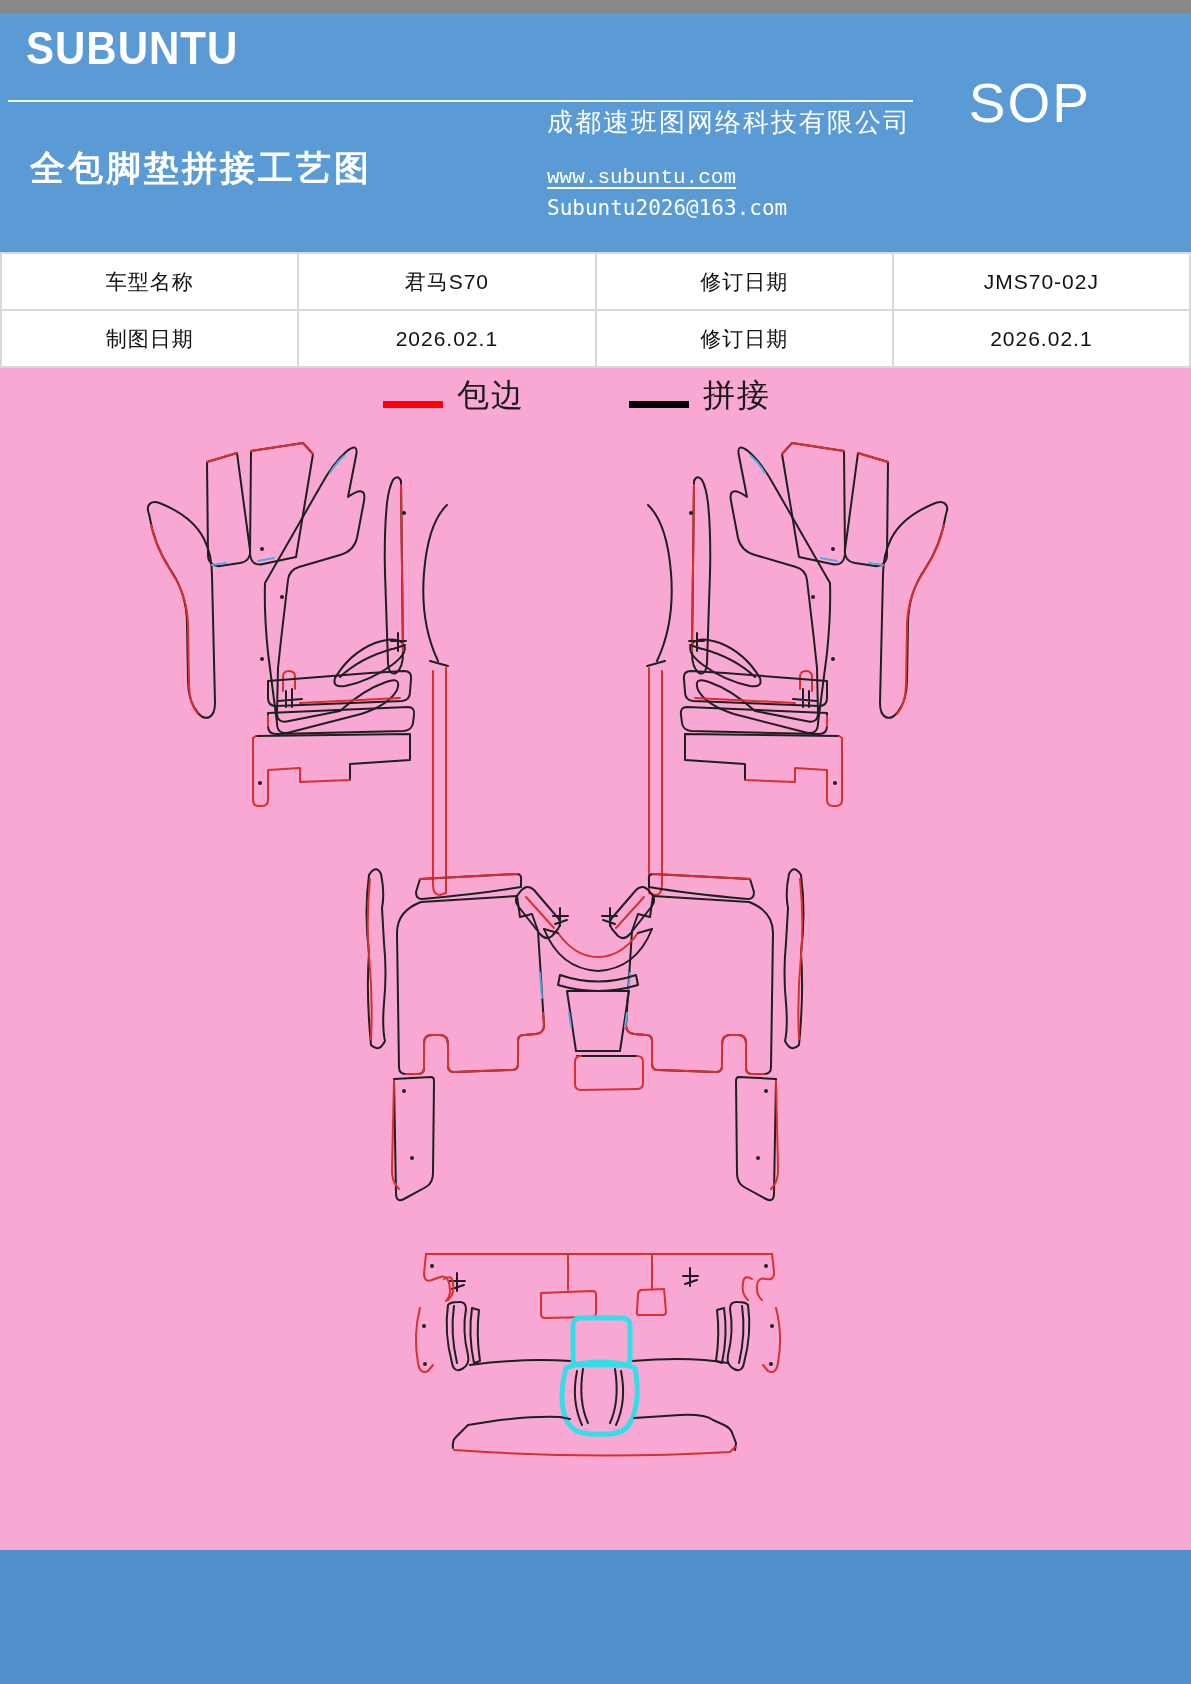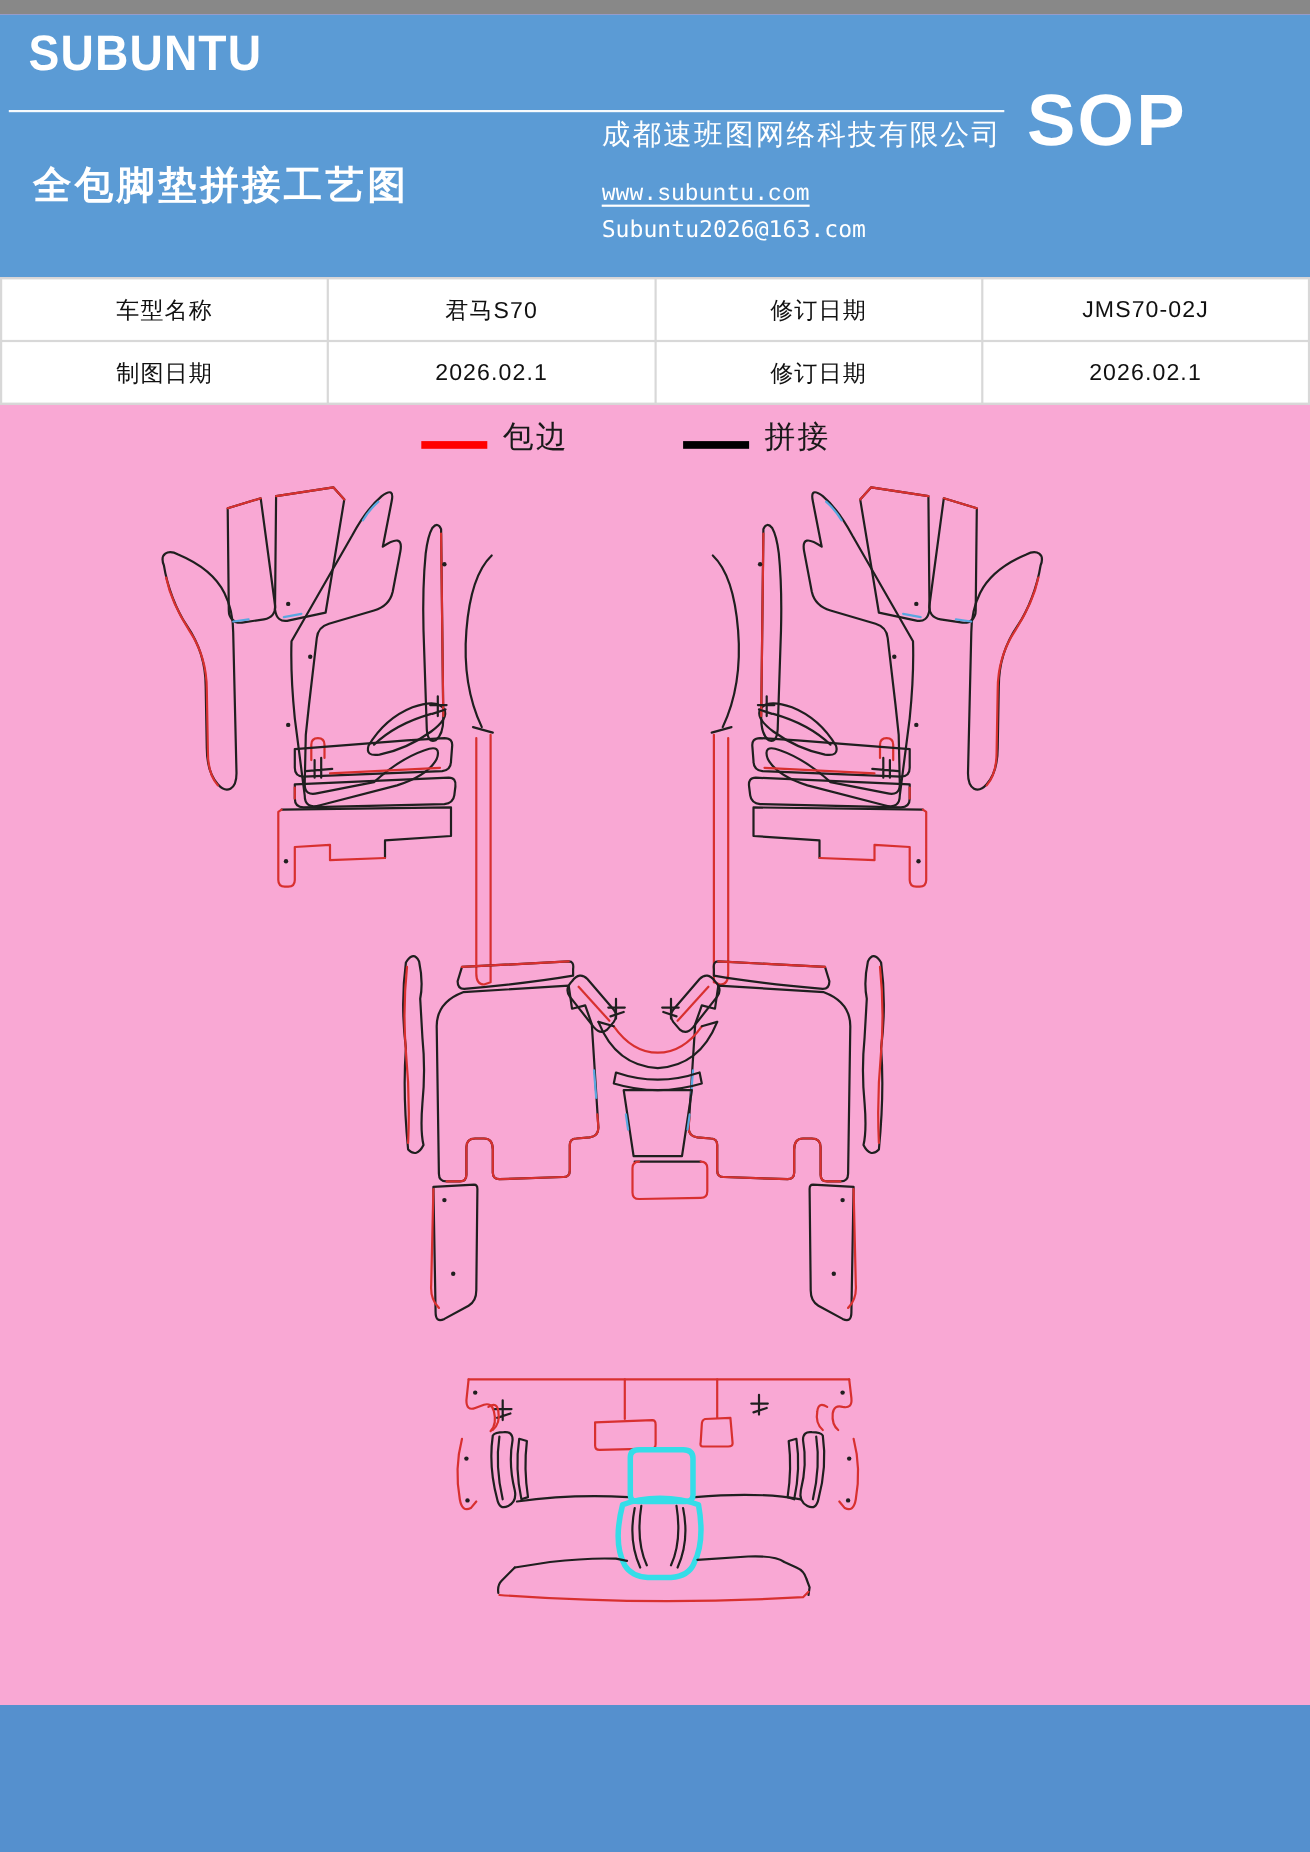--- a/index.html
+++ b/index.html
@@ -10,34 +10,34 @@
   .logo{position:absolute;left:26px;top:10px;color:#fff;font-size:42px;font-weight:800;
         letter-spacing:1px;transform:scaleY(1.08);transform-origin:top left;}
   .hline{position:absolute;left:8px;top:87px;width:905px;height:2px;background:rgba(255,255,255,.95);}
   .doc-title{position:absolute;left:30px;top:132px;color:#fff;font-size:35px;font-weight:600;
         letter-spacing:3px;}
   .head-right{position:absolute;right:280px;top:92px;text-align:left;color:#fff;}
   .head-company{font-size:26px;letter-spacing:2px;font-family:"DejaVu Serif","Liberation Serif",serif;}
   .head-web{margin-top:26px;font-size:21px;font-family:Liberation Mono, monospace;
         text-decoration:underline;text-underline-offset:4px;}
   .head-mail{margin-top:7px;font-size:21px;font-family:"DejaVu Sans Mono","Liberation Mono",monospace;}
-  .sop{position:absolute;right:112px;top:58px;color:#fff;font-size:66px;font-weight:700;letter-spacing:2px;}
+  .sop{position:absolute;right:100px;top:58px;color:#fff;font-size:55px;font-weight:400;letter-spacing:2px;}
   
   .info-table{position:absolute;left:0;top:239px;width:1187px;
       display:grid;grid-template-columns:1fr 1fr 1fr 1fr;grid-auto-rows:55px;
       background:#d8d8d8;gap:2px;border:2px solid #d8d8d8;}
   .cell{background:#fff;display:flex;align-items:center;justify-content:center;
       font-size:21px;color:#111;letter-spacing:1px;}
   .cell.lab{font-family:"Liberation Sans",sans-serif;}
   
   .legend{position:absolute;left:383px;top:364px;display:flex;align-items:flex-end;height:36px;color:#1a1a1a;}
   .sw{width:60px;height:7px;margin-bottom:5px;}
   .sw.red{background:#f00;}
   .sw.blk{background:#000;margin-left:104px;}
-  .legend .lg-label{font-size:28px;margin-left:14px;letter-spacing:2px;line-height:1.1;}
+  .legend .lg-label{font-size:32px;margin-left:14px;letter-spacing:2px;line-height:1.1;}
   
   svg.draw{position:absolute;left:0;top:400px;}
   .k{fill:none;stroke:#1f1f1f;stroke-width:2;stroke-linejoin:round;stroke-linecap:round;}
   .r{fill:none;stroke:#d8302f;stroke-width:2;stroke-linejoin:round;stroke-linecap:round;}
   .b{fill:none;stroke:#5aa7e0;stroke-width:2;stroke-linecap:round;}
   .c{fill:none;stroke:#35dde8;stroke-width:5;stroke-linejoin:round;stroke-linecap:round;}
   .dot{fill:#1f1f1f;stroke:none;}
   
   .footer{position:absolute;left:0;top:1537px;width:1191px;height:147px;background:#5590ce;}
 </style>

